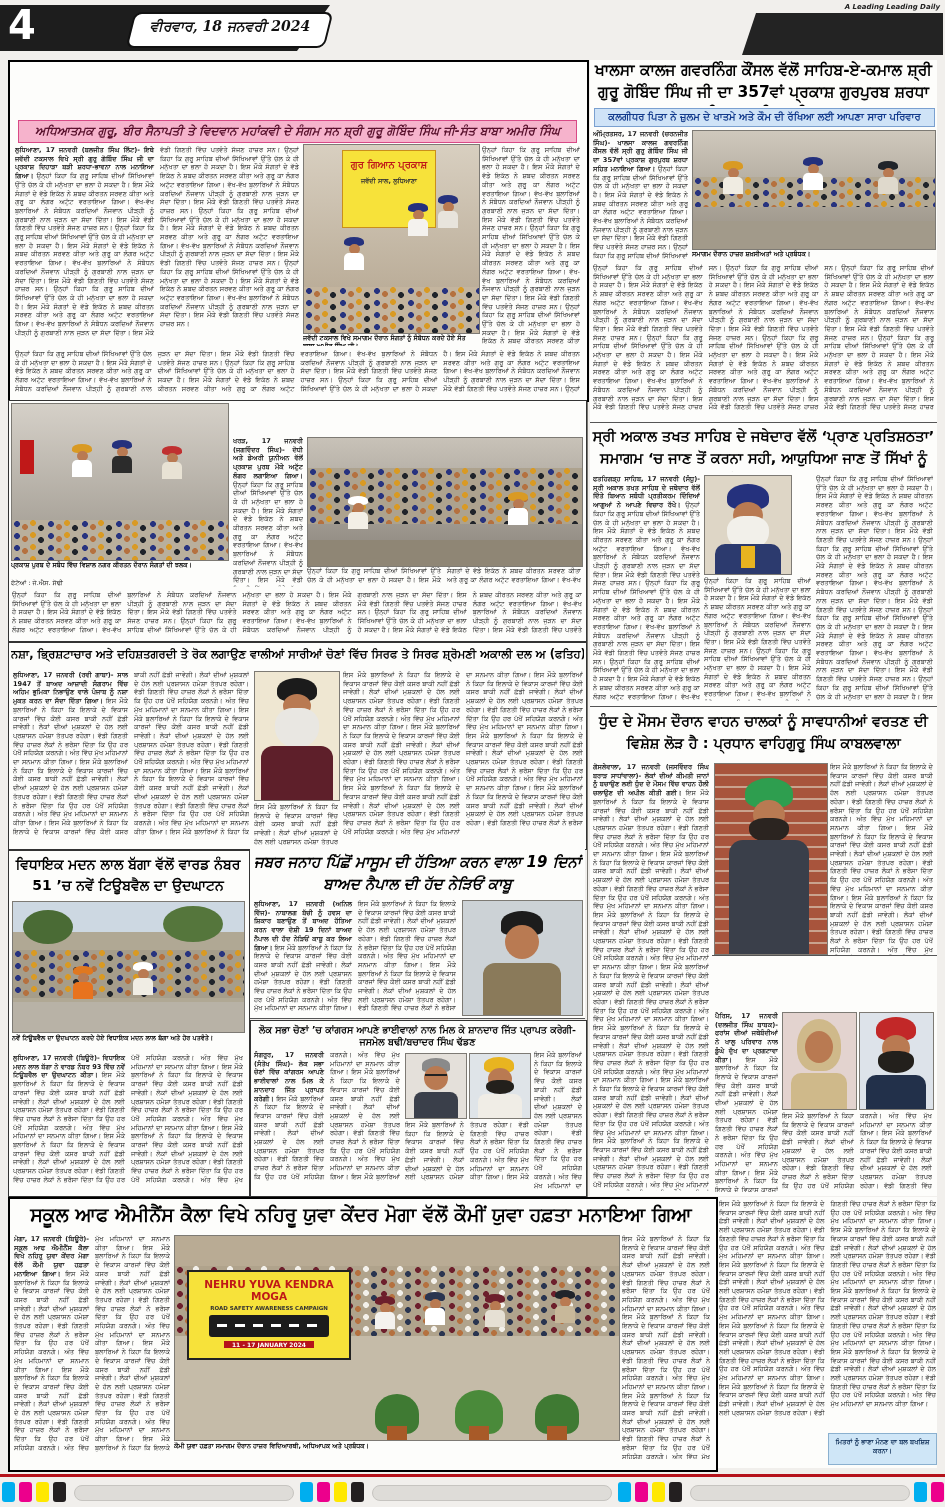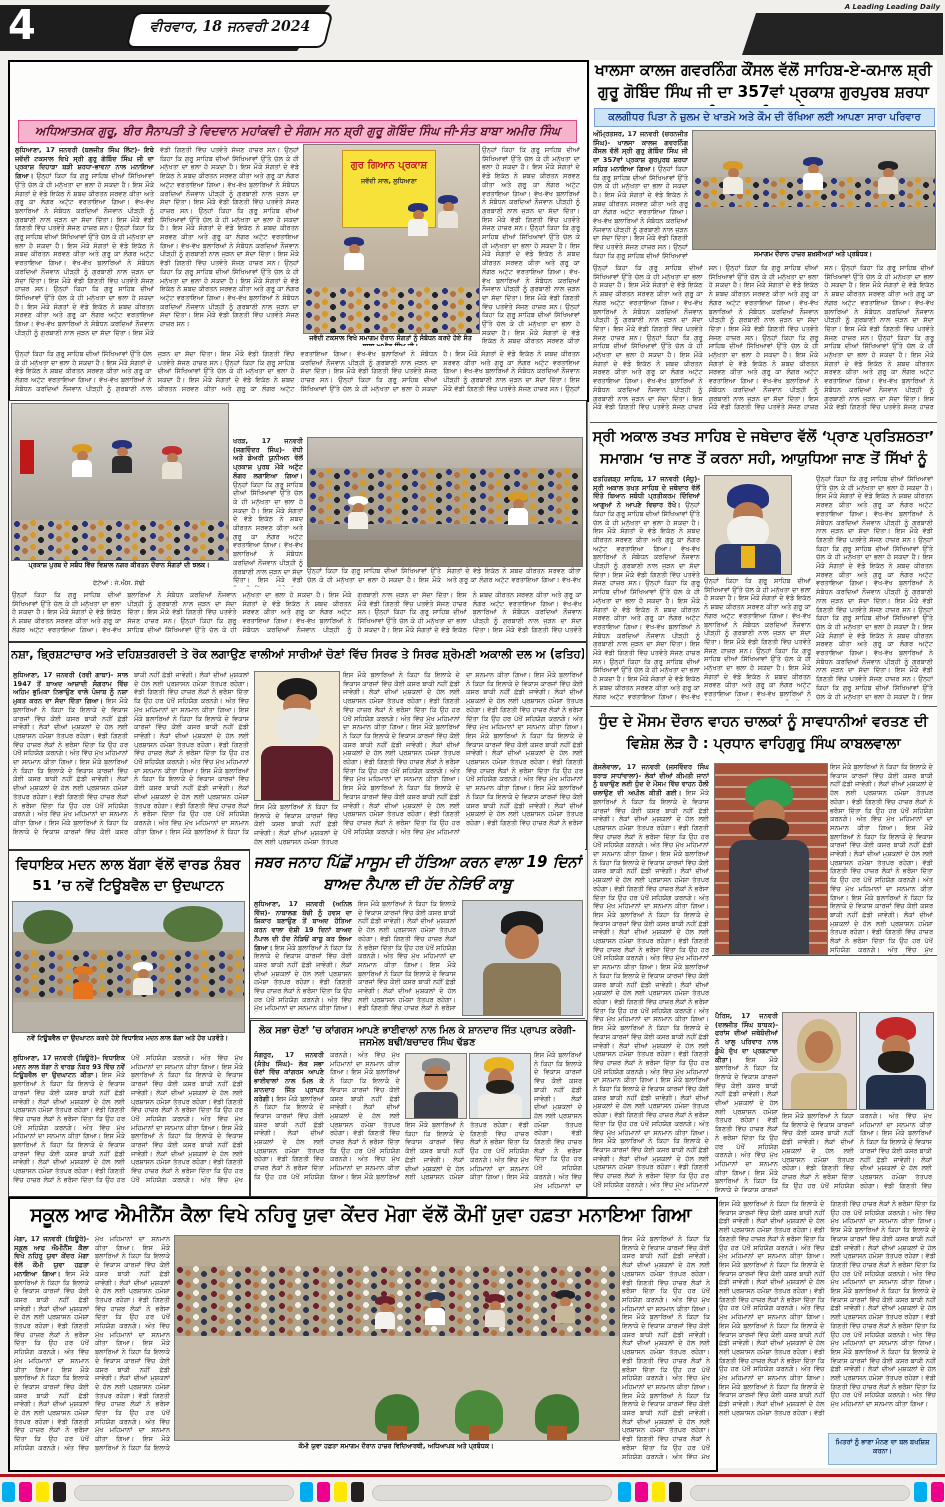--- a/index.html
+++ b/index.html
@@ -4,21 +4,21 @@
 <style>
   html,body{margin:0;padding:0;background:#cfcdc9;}
   .page{position:relative;width:945px;height:1507px;background:#f1efec;overflow:hidden;
         font-family:"DejaVu Sans",sans-serif;color:#111;}
   .abs{position:absolute;}
   .art{position:absolute;background:#fdfdfb;}
   .hl{position:absolute;font-weight:700;color:#000;text-align:center;overflow:hidden;}
   .sub{position:absolute;font-weight:700;text-align:center;overflow:hidden;}
   .bd{position:absolute;font-size:6.6px;line-height:1.32;text-align:justify;color:#161616;overflow:hidden;}
   .bd .dl{font-weight:700;}
-  .cap{position:absolute;font-size:6.4px;font-weight:700;text-align:center;color:#000;overflow:hidden;line-height:1.25;}
+  .cap{position:absolute;font-size:6.4px;font-weight:700;text-align:left;color:#000;overflow:hidden;line-height:1.25;}
   .col2{column-count:2;column-gap:6px;}
   .col3{column-count:3;column-gap:6px;}
   .col4{column-count:4;column-gap:6px;}
   .col5{column-count:5;column-gap:6px;}
   .ph{position:absolute;overflow:hidden;border:1px solid #7d7a74;}
   .fig{position:absolute;width:20px;}
   .fig .t{height:9px;border-radius:50% 50% 30% 30%;}
   .fig .h{width:11px;height:10px;border-radius:50%;background:#b97a52;margin:-2px auto 0;}
   .fig .b{height:17px;border-radius:5px 5px 0 0;margin-top:-1px;}
   .crowd{background-image:
@@ -302,20 +302,28 @@
     </div>
   </div>
 
   <div class="art" style="left:8px;top:1197px;width:706px;height:271px;border:2px solid #000;">
     <div class="hl" style="left:3px;top:2px;width:696px;height:30px;font-size:19px;line-height:1.4;">ਸਕੂਲ ਆਫ ਐਮੀਨੈਂਸ ਕੈਲਾ ਵਿਖੇ ਨਹਿਰੂ ਯੁਵਾ ਕੇਂਦਰ ਮੋਗਾ ਵੱਲੋਂ ਕੌਮੀਂ ਯੁਵਾ ਹਫ਼ਤਾ ਮਨਾਇਆ ਗਿਆ</div>
     <div class="bd col2" style="left:4px;top:36px;width:156px;height:224px;">
       <span class="dl">ਮੋਗਾ, 17 ਜਨਵਰੀ (ਬਿਊਰੋ)- ਸਕੂਲ ਆਫ ਐਮੀਨੈਂਸ ਕੈਲਾ ਵਿਖੇ ਨਹਿਰੂ ਯੁਵਾ ਕੇਂਦਰ ਮੋਗਾ ਵੱਲੋਂ ਕੌਮੀ ਯੁਵਾ ਹਫ਼ਤਾ ਮਨਾਇਆ ਗਿਆ।</span> <span>ਇਸ ਮੌਕੇ ਬੁਲਾਰਿਆਂ ਨੇ ਕਿਹਾ ਕਿ ਇਲਾਕੇ ਦੇ ਵਿਕਾਸ ਕਾਰਜਾਂ ਵਿੱਚ ਕੋਈ ਕਸਰ ਬਾਕੀ ਨਹੀਂ ਛੱਡੀ ਜਾਵੇਗੀ। ਲੋਕਾਂ ਦੀਆਂ ਮੁਸ਼ਕਲਾਂ ਦੇ ਹੱਲ ਲਈ ਪ੍ਰਸ਼ਾਸਨ ਹਮੇਸ਼ਾ ਤੱਤਪਰ ਰਹੇਗਾ। ਵੱਡੀ ਗਿਣਤੀ ਵਿੱਚ ਹਾਜ਼ਰ ਲੋਕਾਂ ਨੇ ਭਰੋਸਾ ਦਿੱਤਾ ਕਿ ਉਹ ਹਰ ਪੱਖੋਂ ਸਹਿਯੋਗ ਕਰਨਗੇ। ਅੰਤ ਵਿੱਚ ਮੁੱਖ ਮਹਿਮਾਨਾਂ ਦਾ ਸਨਮਾਨ ਕੀਤਾ ਗਿਆ। ਇਸ ਮੌਕੇ ਬੁਲਾਰਿਆਂ ਨੇ ਕਿਹਾ ਕਿ ਇਲਾਕੇ ਦੇ ਵਿਕਾਸ ਕਾਰਜਾਂ ਵਿੱਚ ਕੋਈ ਕਸਰ ਬਾਕੀ ਨਹੀਂ ਛੱਡੀ ਜਾਵੇਗੀ। ਲੋਕਾਂ ਦੀਆਂ ਮੁਸ਼ਕਲਾਂ ਦੇ ਹੱਲ ਲਈ ਪ੍ਰਸ਼ਾਸਨ ਹਮੇਸ਼ਾ ਤੱਤਪਰ ਰਹੇਗਾ। ਵੱਡੀ ਗਿਣਤੀ ਵਿੱਚ ਹਾਜ਼ਰ ਲੋਕਾਂ ਨੇ ਭਰੋਸਾ ਦਿੱਤਾ ਕਿ ਉਹ ਹਰ ਪੱਖੋਂ ਸਹਿਯੋਗ ਕਰਨਗੇ। ਅੰਤ ਵਿੱਚ ਮੁੱਖ ਮਹਿਮਾਨਾਂ ਦਾ ਸਨਮਾਨ ਕੀਤਾ ਗਿਆ। ਇਸ ਮੌਕੇ ਬੁਲਾਰਿਆਂ ਨੇ ਕਿਹਾ ਕਿ ਇਲਾਕੇ ਦੇ ਵਿਕਾਸ ਕਾਰਜਾਂ ਵਿੱਚ ਕੋਈ ਕਸਰ ਬਾਕੀ ਨਹੀਂ ਛੱਡੀ ਜਾਵੇਗੀ। ਲੋਕਾਂ ਦੀਆਂ ਮੁਸ਼ਕਲਾਂ ਦੇ ਹੱਲ ਲਈ ਪ੍ਰਸ਼ਾਸਨ ਹਮੇਸ਼ਾ ਤੱਤਪਰ ਰਹੇਗਾ। ਵੱਡੀ ਗਿਣਤੀ ਵਿੱਚ ਹਾਜ਼ਰ ਲੋਕਾਂ ਨੇ ਭਰੋਸਾ ਦਿੱਤਾ ਕਿ ਉਹ ਹਰ ਪੱਖੋਂ ਸਹਿਯੋਗ ਕਰਨਗੇ। ਅੰਤ ਵਿੱਚ ਮੁੱਖ ਮਹਿਮਾਨਾਂ ਦਾ ਸਨਮਾਨ ਕੀਤਾ ਗਿਆ। ਇਸ ਮੌਕੇ ਬੁਲਾਰਿਆਂ ਨੇ ਕਿਹਾ ਕਿ ਇਲਾਕੇ ਦੇ ਵਿਕਾਸ ਕਾਰਜਾਂ ਵਿੱਚ ਕੋਈ ਕਸਰ ਬਾਕੀ ਨਹੀਂ ਛੱਡੀ ਜਾਵੇਗੀ। ਲੋਕਾਂ ਦੀਆਂ ਮੁਸ਼ਕਲਾਂ ਦੇ ਹੱਲ ਲਈ ਪ੍ਰਸ਼ਾਸਨ ਹਮੇਸ਼ਾ ਤੱਤਪਰ ਰਹੇਗਾ। ਵੱਡੀ ਗਿਣਤੀ ਵਿੱਚ ਹਾਜ਼ਰ ਲੋਕਾਂ ਨੇ ਭਰੋਸਾ ਦਿੱਤਾ ਕਿ ਉਹ ਹਰ ਪੱਖੋਂ ਸਹਿਯੋਗ ਕਰਨਗੇ। ਅੰਤ ਵਿੱਚ ਮੁੱਖ ਮਹਿਮਾਨਾਂ ਦਾ ਸਨਮਾਨ ਕੀਤਾ ਗਿਆ। ਇਸ ਮੌਕੇ ਬੁਲਾਰਿਆਂ ਨੇ ਕਿਹਾ ਕਿ ਇਲਾਕੇ ਦੇ ਵਿਕਾਸ ਕਾਰਜਾਂ ਵਿੱਚ ਕੋਈ ਕਸਰ ਬਾਕੀ ਨਹੀਂ ਛੱਡੀ ਜਾਵੇਗੀ। ਲੋਕਾਂ ਦੀਆਂ ਮੁਸ਼ਕਲਾਂ ਦੇ ਹੱਲ ਲਈ ਪ੍ਰਸ਼ਾਸਨ ਹਮੇਸ਼ਾ ਤੱਤਪਰ ਰਹੇਗਾ। ਵੱਡੀ ਗਿਣਤੀ ਵਿੱਚ ਹਾਜ਼ਰ ਲੋਕਾਂ ਨੇ ਭਰੋਸਾ ਦਿੱਤਾ ਕਿ ਉਹ ਹਰ ਪੱਖੋਂ ਸਹਿਯੋਗ ਕਰਨਗੇ। ਅੰਤ ਵਿੱਚ ਮੁੱਖ ਮਹਿਮਾਨਾਂ ਦਾ ਸਨਮਾਨ ਕੀਤਾ ਗਿਆ। ਇਸ ਮੌਕੇ ਬੁਲਾਰਿਆਂ ਨੇ ਕਿਹਾ ਕਿ ਇਲਾਕੇ ਦੇ ਵਿਕਾਸ ਕਾਰਜਾਂ ਵਿੱਚ ਕੋਈ ਕਸਰ ਬਾਕੀ ਨਹੀਂ ਛੱਡੀ ਜਾਵੇਗੀ। ਲੋਕਾਂ ਦੀਆਂ ਮੁਸ਼ਕਲਾਂ ਦੇ ਹੱਲ ਲਈ ਪ੍ਰਸ਼ਾਸਨ ਹਮੇਸ਼ਾ ਤੱਤਪਰ ਰਹੇਗਾ। ਵੱਡੀ ਗਿਣਤੀ ਵਿੱਚ ਹਾਜ਼ਰ ਲੋਕਾਂ ਨੇ ਭਰੋਸਾ ਦਿੱਤਾ ਕਿ ਉਹ ਹਰ ਪੱਖੋਂ ਸਹਿਯੋਗ ਕਰਨਗੇ। ਅੰਤ ਵਿੱਚ ਮੁੱਖ ਮਹਿਮਾਨਾਂ ਦਾ ਸਨਮਾਨ ਕੀਤਾ ਗਿਆ।</span>
     </div>
     <div class="ph" style="left:164px;top:36px;width:444px;height:204px;background:linear-gradient(#b9ab94 0 60px,#c5bba8 60px);">
       <div class="abs crowd2" style="left:0;top:30px;width:444px;height:70px;background-color:#b0a38c;"></div>
+      <div class="abs" style="left:12px;top:34px;width:160px;height:86px;background:#f7e23a;border:2px solid #222;text-align:center;">
+        <div style="font-size:10.5px;font-weight:700;color:#c01818;margin-top:6px;line-height:1.15;">NEHRU YUVA KENDRA MOGA</div>
+        <div style="font-size:5.5px;font-weight:700;color:#333;margin-top:3px;">ROAD SAFETY AWARENESS CAMPAIGN</div>
+        <div style="width:120px;height:22px;margin:4px auto 0;background:#1c1c1c;border-radius:3px;position:relative;">
+          <div style="position:absolute;left:8px;top:9px;width:104px;height:3px;background:repeating-linear-gradient(90deg,#fff 0 10px,transparent 10px 18px);"></div>
+        </div>
+        <div style="font-size:6px;font-weight:700;color:#fff;background:#b5121b;width:90px;margin:4px auto 0;">11 - 17 JANUARY 2024</div>
+      </div>
       <div class="fig" style="left:200px;top:60px;">
         <div class="t" style="background:#6d1f2c;"></div>
           <div class="h"></div>
           <div class="b" style="background:#f4f2ee;"></div>
       </div>
       <div class="fig" style="left:250px;top:56px;">
         <div class="t" style="background:#2a3550;"></div>
           <div class="h"></div>
           <div class="b" style="background:#fff;"></div>
       </div>

